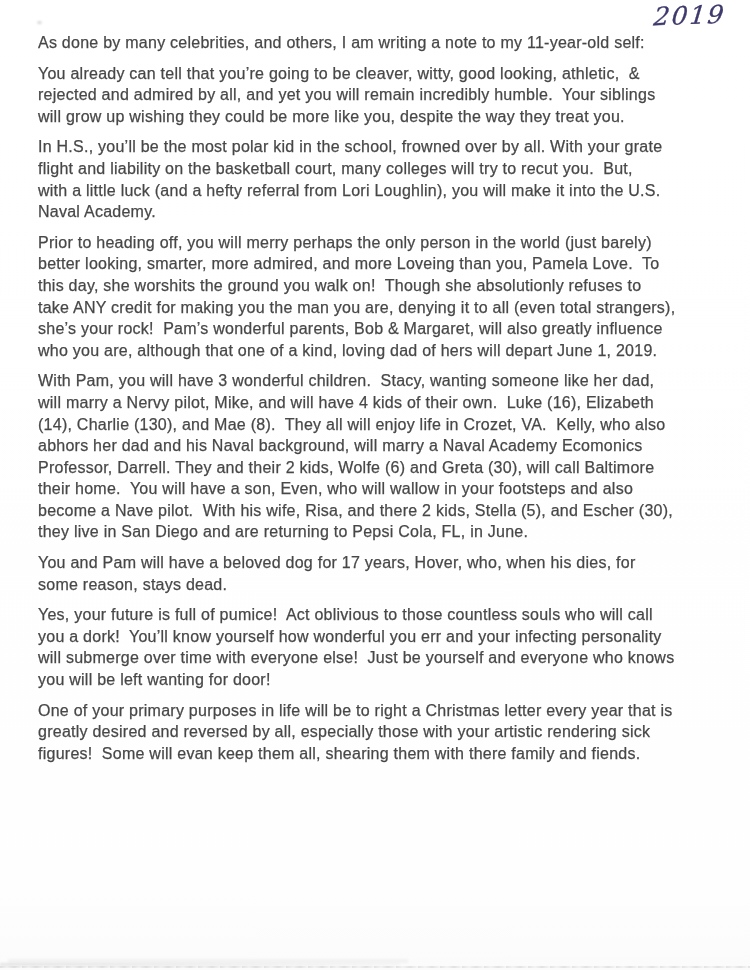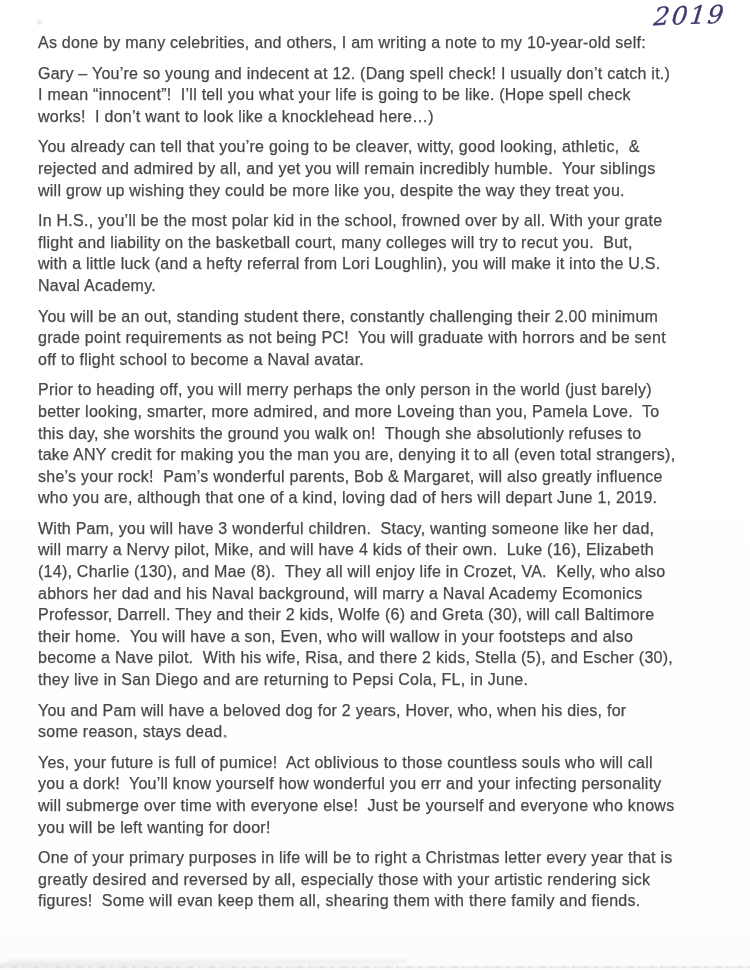--- a/index.html
+++ b/index.html
@@ -104,49 +104,43 @@
     filter: blur(0.8px);
   }
 </style>
 </head>
 <body>
 
 <div class="page">
   <div class="smudge-top"></div>
   <div class="year">2019</div>
   <div class="letter">
-      <p class="para">As done by many celebrities, and others, I am writing a note to my 10-year-old self:</p>
-      <p class="para">Gary – You’re so young and indecent at 12. (Dang spell check! I usually don’t catch it.)
-I mean “innocent”!  I’ll tell you what your life is going to be like. (Hope spell check
-works!  I don’t want to look like a knocklehead here…)</p>
+      <p class="para">As done by many celebrities, and others, I am writing a note to my 11-year-old self:</p>
       <p class="para">You already can tell that you’re going to be cleaver, witty, good looking, athletic,  &amp;
 rejected and admired by all, and yet you will remain incredibly humble.  Your siblings
 will grow up wishing they could be more like you, despite the way they treat you.</p>
       <p class="para">In H.S., you’ll be the most polar kid in the school, frowned over by all. With your grate
 flight and liability on the basketball court, many colleges will try to recut you.  But,
 with a little luck (and a hefty referral from Lori Loughlin), you will make it into the U.S.
 Naval Academy.</p>
-      <p class="para">You will be an out, standing student there, constantly challenging their 2.00 minimum
-grade point requirements as not being PC!  You will graduate with horrors and be sent
-off to flight school to become a Naval avatar.</p>
       <p class="para">Prior to heading off, you will merry perhaps the only person in the world (just barely)
 better looking, smarter, more admired, and more Loveing than you, Pamela Love.  To
 this day, she worshits the ground you walk on!  Though she absolutionly refuses to
 take ANY credit for making you the man you are, denying it to all (even total strangers),
 she’s your rock!  Pam’s wonderful parents, Bob &amp; Margaret, will also greatly influence
 who you are, although that one of a kind, loving dad of hers will depart June 1, 2019.</p>
       <p class="para">With Pam, you will have 3 wonderful children.  Stacy, wanting someone like her dad,
 will marry a Nervy pilot, Mike, and will have 4 kids of their own.  Luke (16), Elizabeth
 (14), Charlie (130), and Mae (8).  They all will enjoy life in Crozet, VA.  Kelly, who also
 abhors her dad and his Naval background, will marry a Naval Academy Ecomonics
 Professor, Darrell. They and their 2 kids, Wolfe (6) and Greta (30), will call Baltimore
 their home.  You will have a son, Even, who will wallow in your footsteps and also
 become a Nave pilot.  With his wife, Risa, and there 2 kids, Stella (5), and Escher (30),
 they live in San Diego and are returning to Pepsi Cola, FL, in June.</p>
-      <p class="para">You and Pam will have a beloved dog for 2 years, Hover, who, when his dies, for
+      <p class="para">You and Pam will have a beloved dog for 17 years, Hover, who, when his dies, for
 some reason, stays dead.</p>
       <p class="para">Yes, your future is full of pumice!  Act oblivious to those countless souls who will call
 you a dork!  You’ll know yourself how wonderful you err and your infecting personality
 will submerge over time with everyone else!  Just be yourself and everyone who knows
 you will be left wanting for door!</p>
       <p class="para">One of your primary purposes in life will be to right a Christmas letter every year that is
 greatly desired and reversed by all, especially those with your artistic rendering sick
 figures!  Some will evan keep them all, shearing them with there family and fiends.</p>
     </div>
   <div class="speck-mid"></div>

